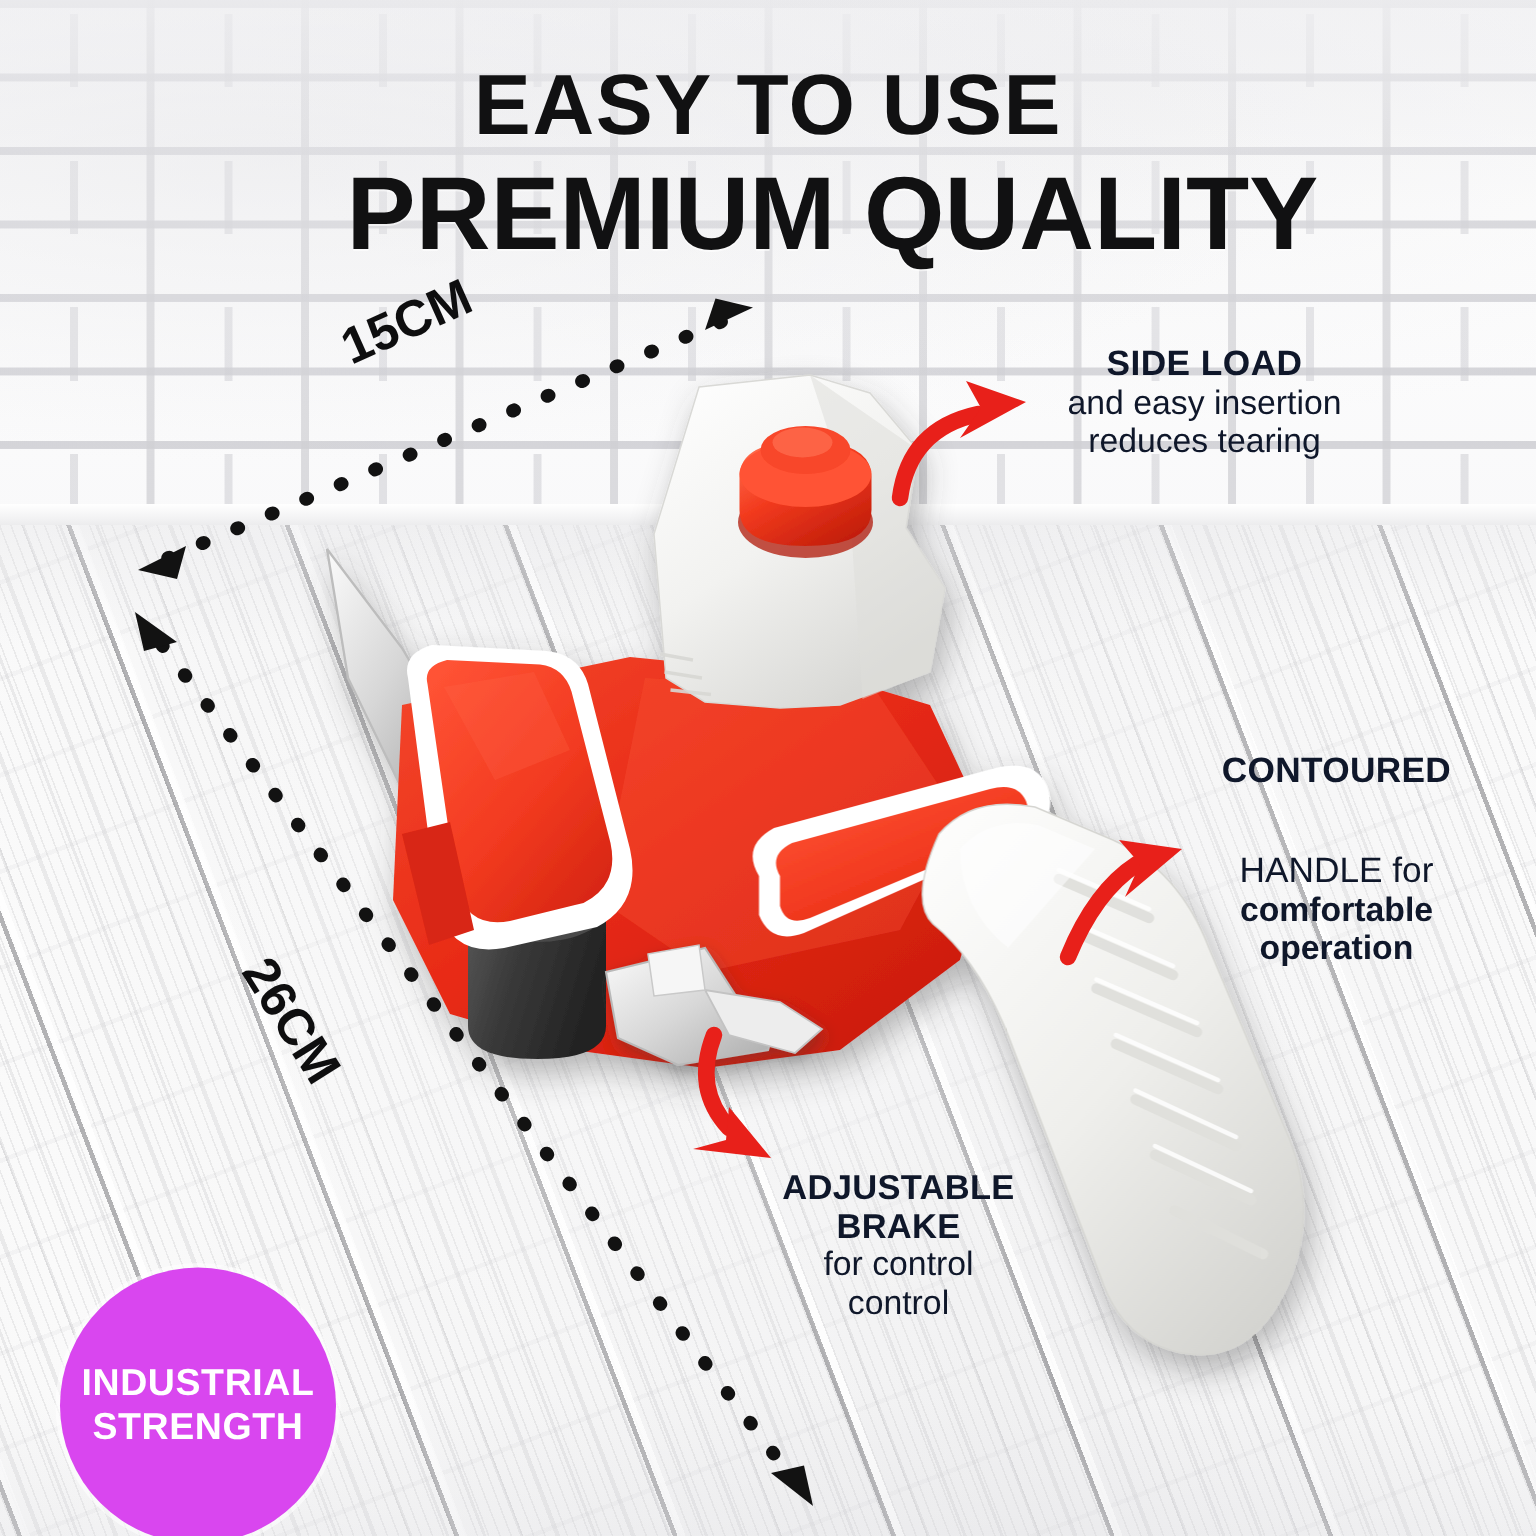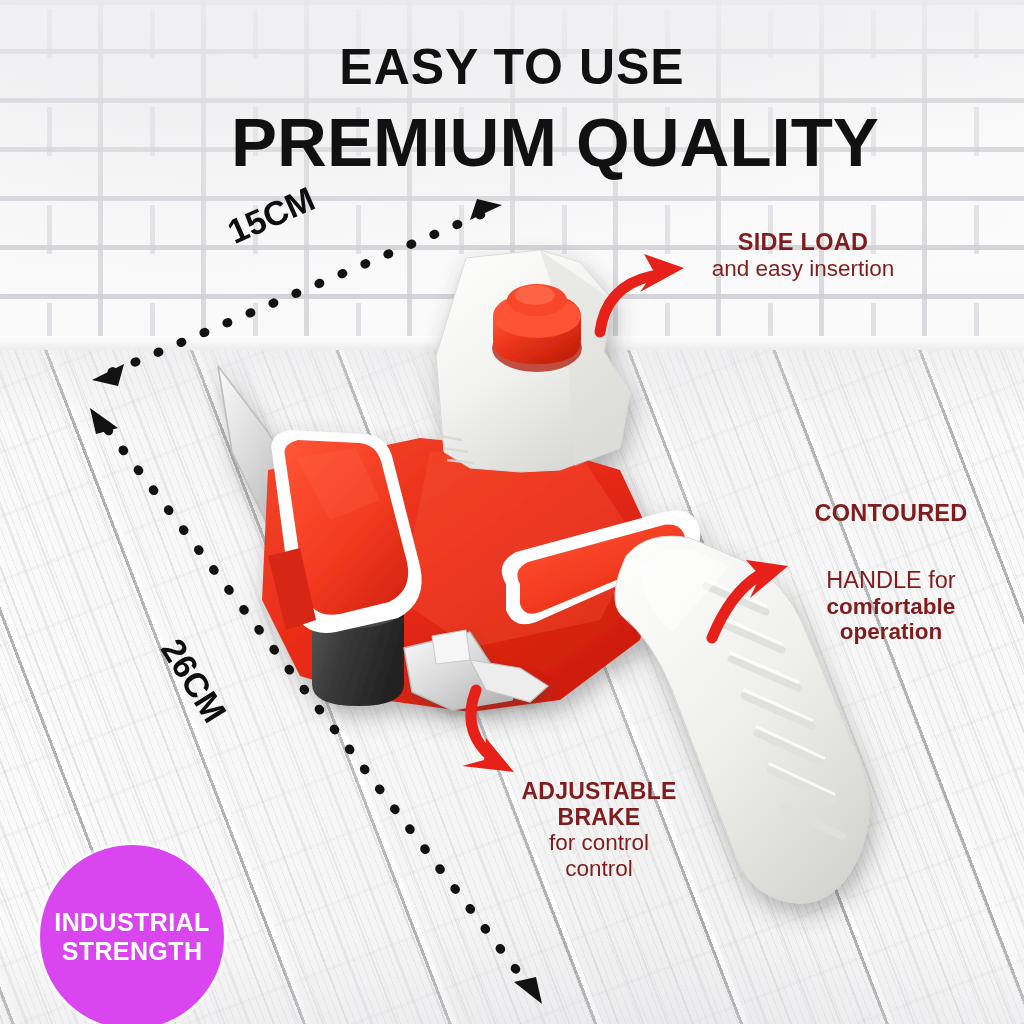--- a/index.html
+++ b/index.html
@@ -80,25 +80,25 @@
   }
 
   
   .headline{
     position:absolute;left:0;width:1024px;text-align:center;
     font-family:"Liberation Sans",sans-serif;
     font-weight:bold;color:#111112;letter-spacing:-1px;
     line-height:1;white-space:nowrap;
     text-shadow:0 1px 0 rgba(255,255,255,.6);
   }
-  #headline-1{top:42px;font-size:50px;letter-spacing:1px;}
+  #headline-1{top:42px;font-size:57px;letter-spacing:1px;}
   #headline-2{top:108px;font-size:69px;letter-spacing:0px;padding-left:43px;}
 
   
-  .callout{position:absolute;color:#7f1d1d;line-height:1.14;}
+  .callout{position:absolute;color:#0f172a;line-height:1.14;}
 
   #callout-side-load{left:688px;top:229px;width:230px;text-align:center;font-size:22.5px;}
   #callout-side-load .line1{font-weight:bold;font-size:23.5px;letter-spacing:.3px;}
   #callout-side-load .line2,#callout-side-load .line3{font-weight:normal;font-size:22.5px;}
 
   #callout-handle{left:784px;top:500px;width:214px;text-align:center;font-size:22.5px;}
   #callout-handle .line1{font-weight:bold;font-size:23.5px;letter-spacing:.2px;}
   #callout-handle .line2{font-size:23.5px;margin-top:40px;}
   #callout-handle .line3,#callout-handle .line4{font-weight:bold;font-size:22.5px;}
 
@@ -298,20 +298,21 @@
 
   <div class="headline" id="headline-1">EASY TO USE</div>
   <div class="headline" id="headline-2">PREMIUM QUALITY</div>
 
   <div class="dim-label" id="dim-15">15CM</div>
   <div class="dim-label" id="dim-26">26CM</div>
 
   <div class="callout" id="callout-side-load">
     <div class="line1">SIDE LOAD</div>
     <div class="line2">and easy insertion</div>
+    <div class="line3">reduces tearing</div>
   </div>
 
   <div class="callout" id="callout-handle">
     <div class="line1">CONTOURED</div>
     <div class="line2">HANDLE for</div>
     <div class="line3">comfortable</div>
     <div class="line4">operation</div>
   </div>
 
   <div class="callout" id="callout-brake">

